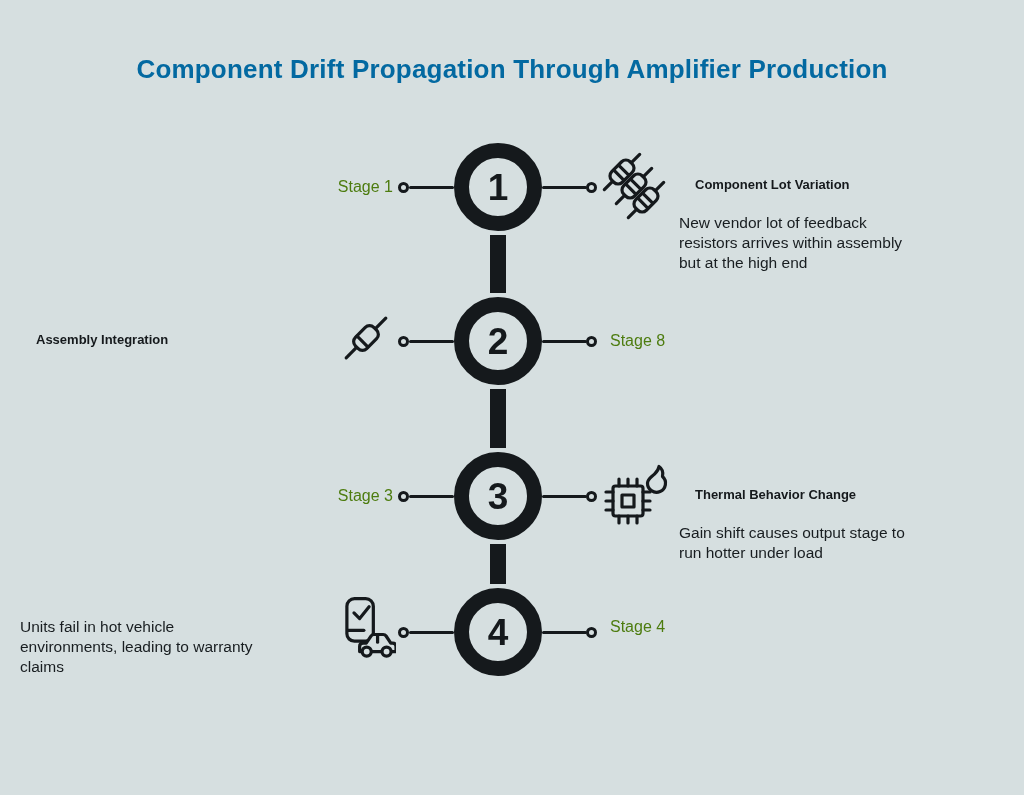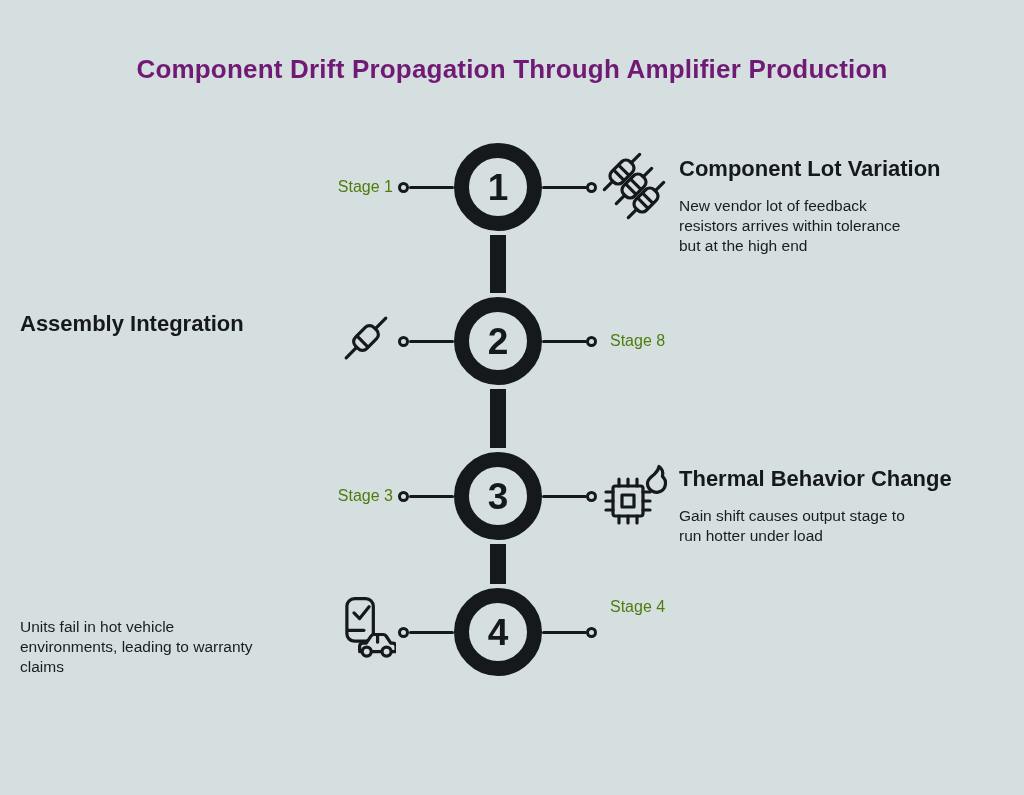--- a/index.html
+++ b/index.html
@@ -7,42 +7,42 @@
     position:relative;
     width:1024px;height:795px;
     background:#d6dfe0;
     font-family:"Liberation Sans","DejaVu Sans",sans-serif;
     color:#15191c;
     overflow:hidden;
   }
   .title{
     position:absolute;left:0;top:54px;width:1024px;
     text-align:center;font-size:26px;font-weight:700;
-    letter-spacing:.2px;color:#701a75;
+    letter-spacing:.2px;color:#0369a1;
   }
   .node{
     position:absolute;width:58px;height:58px;
     border:15px solid #15191c;border-radius:50%;
     display:flex;align-items:center;justify-content:center;
     background:transparent;box-sizing:content-box;
   }
   .node .num{font-size:37px;font-weight:700;line-height:1;color:#15191c;}
   .vbar{position:absolute;width:16px;background:#15191c;}
   .hline{position:absolute;height:3px;background:#15191c;border-radius:2px;}
   .dot{
     position:absolute;width:5px;height:5px;border:3px solid #15191c;
     border-radius:50%;background:#d6dfe0;
   }
   .stage-label{
     position:absolute;font-size:16px;line-height:22px;color:#4d7c0f;white-space:nowrap;
   }
   .content{position:absolute;}
   .content.right-al{text-align:left;}
   .content .heading{
-    font-size:22px;font-weight:700;line-height:24px;color:#15191c;margin:0;
+    font-size:13px;font-weight:700;line-height:24px;color:#15191c;margin:16px;
   }
   .content .desc{
     margin:15px 0 0 0;font-size:15.5px;line-height:20px;color:#181d20;
     white-space:pre-line;
   }
   .icon{position:absolute;}
   .icon svg{display:block;}
   .ink-stroke{stroke:#15191c;fill:none;stroke-linecap:round;stroke-linejoin:round;}
   .bg-fill{fill:#d6dfe0;}
 </style>
@@ -78,21 +78,21 @@
           </g>
         </defs>
         <use href="#res" transform="translate(24,22) rotate(-45)"></use>
         <use href="#res" transform="translate(36,36) rotate(-45)"></use>
         <use href="#res" transform="translate(48,50) rotate(-45)"></use>
       </svg>
     </div>
     <div class="content" style="left:679px;top:157px;width:330px;">
       <h2 class="heading">Component Lot Variation</h2>
       <p class="desc">New vendor lot of feedback
-resistors arrives within tolerance
+resistors arrives within assembly
 but at the high end</p>
     </div>
   </div>
 
   <div>
     <div class="content right-al" style="right:704px;top:312px;width:300px;">
       <h2 class="heading">Assembly Integration</h2>
     </div>
     <div class="icon" style="left:334px;top:306px;">
       <svg width="64" height="64" viewBox="0 0 64 64">
@@ -170,16 +170,16 @@
         </g>
       </svg>
     </div>
     <div class="dot" style="left:398px;top:627px;"></div>
     <div class="hline" style="left:409px;top:631px;width:45px;"></div>
     <div class="node" style="left:454px;top:588px;">
       <span class="num">4</span>
     </div>
     <div class="hline" style="left:542px;top:631px;width:45px;"></div>
     <div class="dot" style="left:586px;top:627px;"></div>
-    <div class="stage-label" style="left:610px;top:596px;">Stage 4</div>
+    <div class="stage-label" style="left:610px;top:616px;">Stage 4</div>
   </div>
 
 </div>
 
 </body></html>

